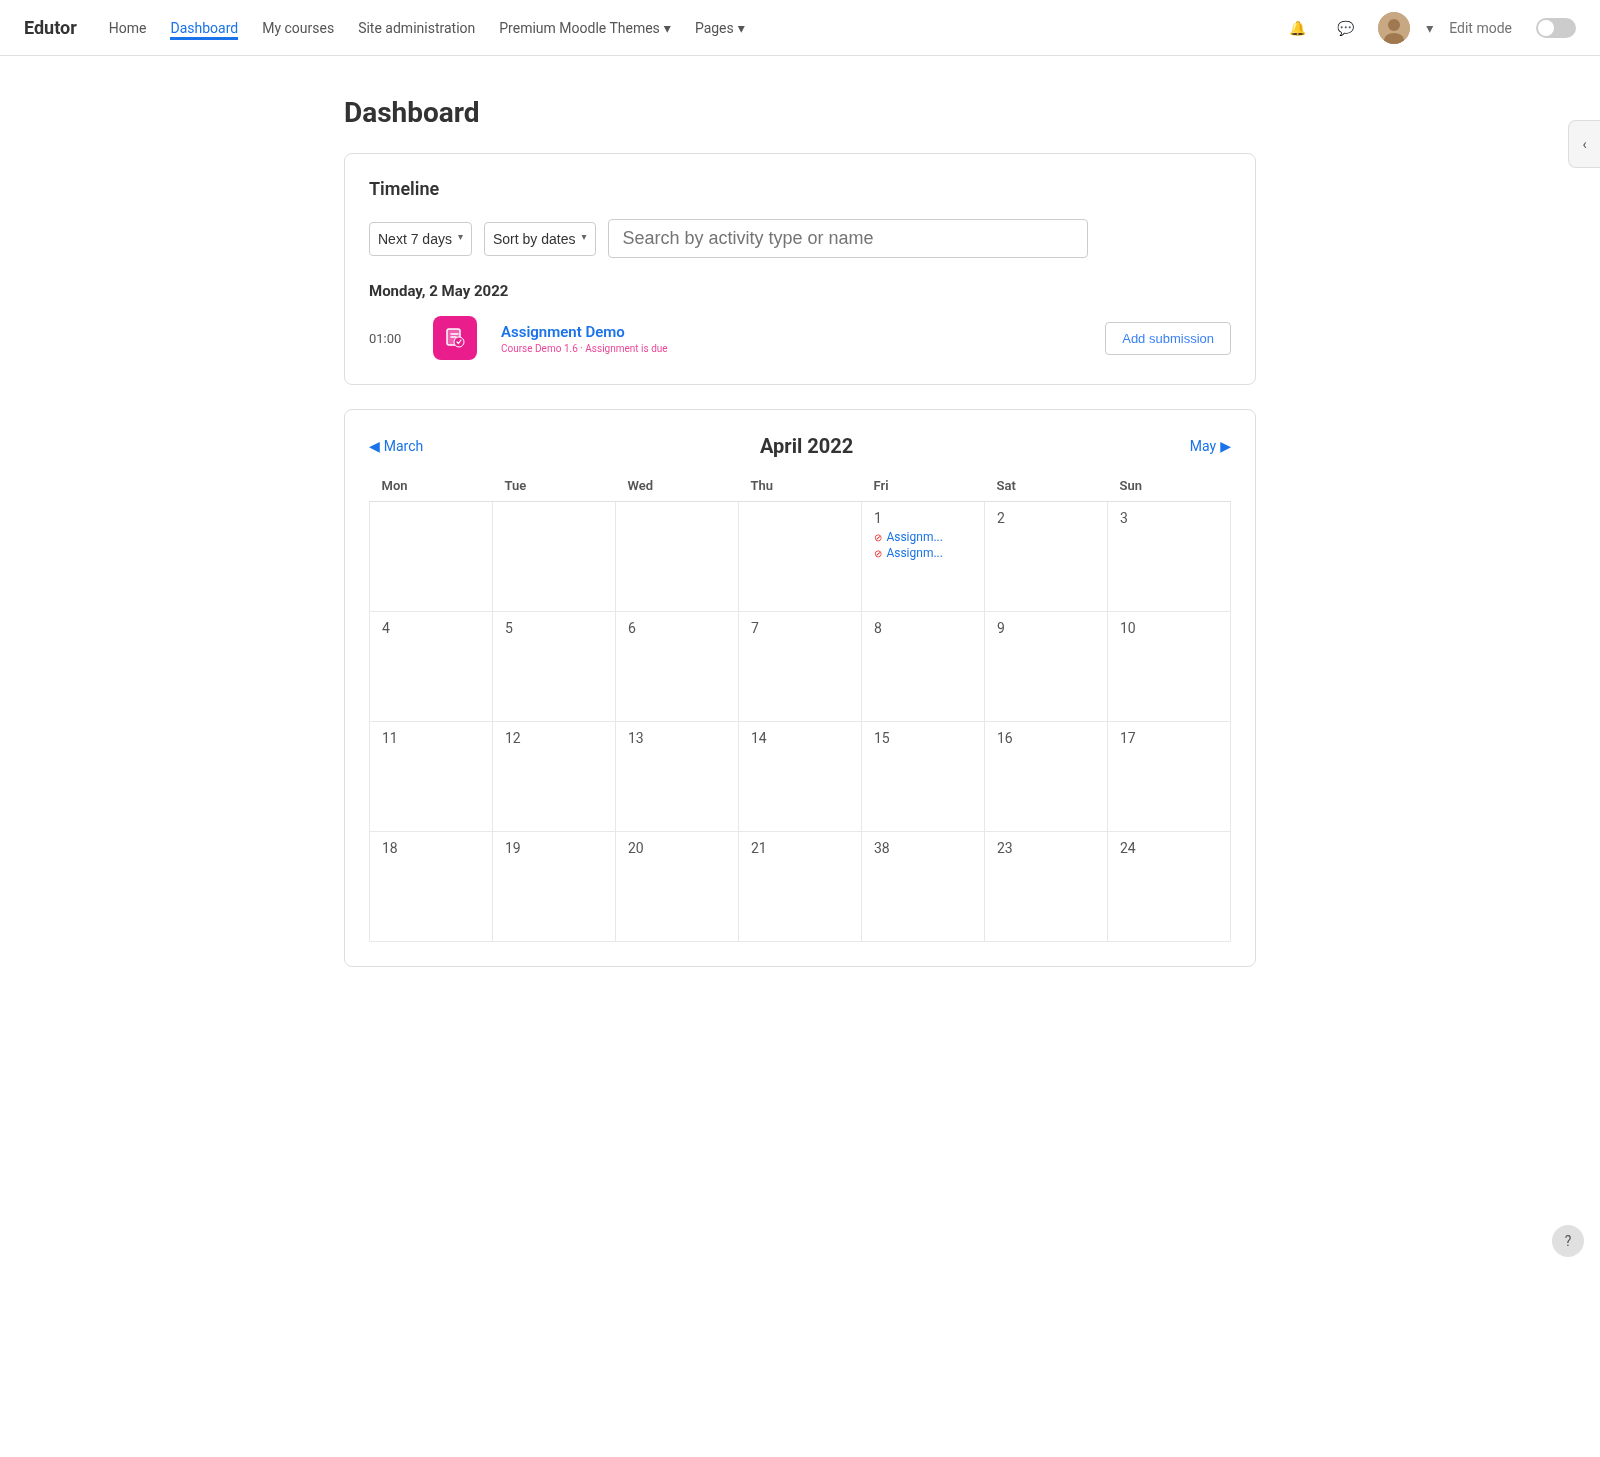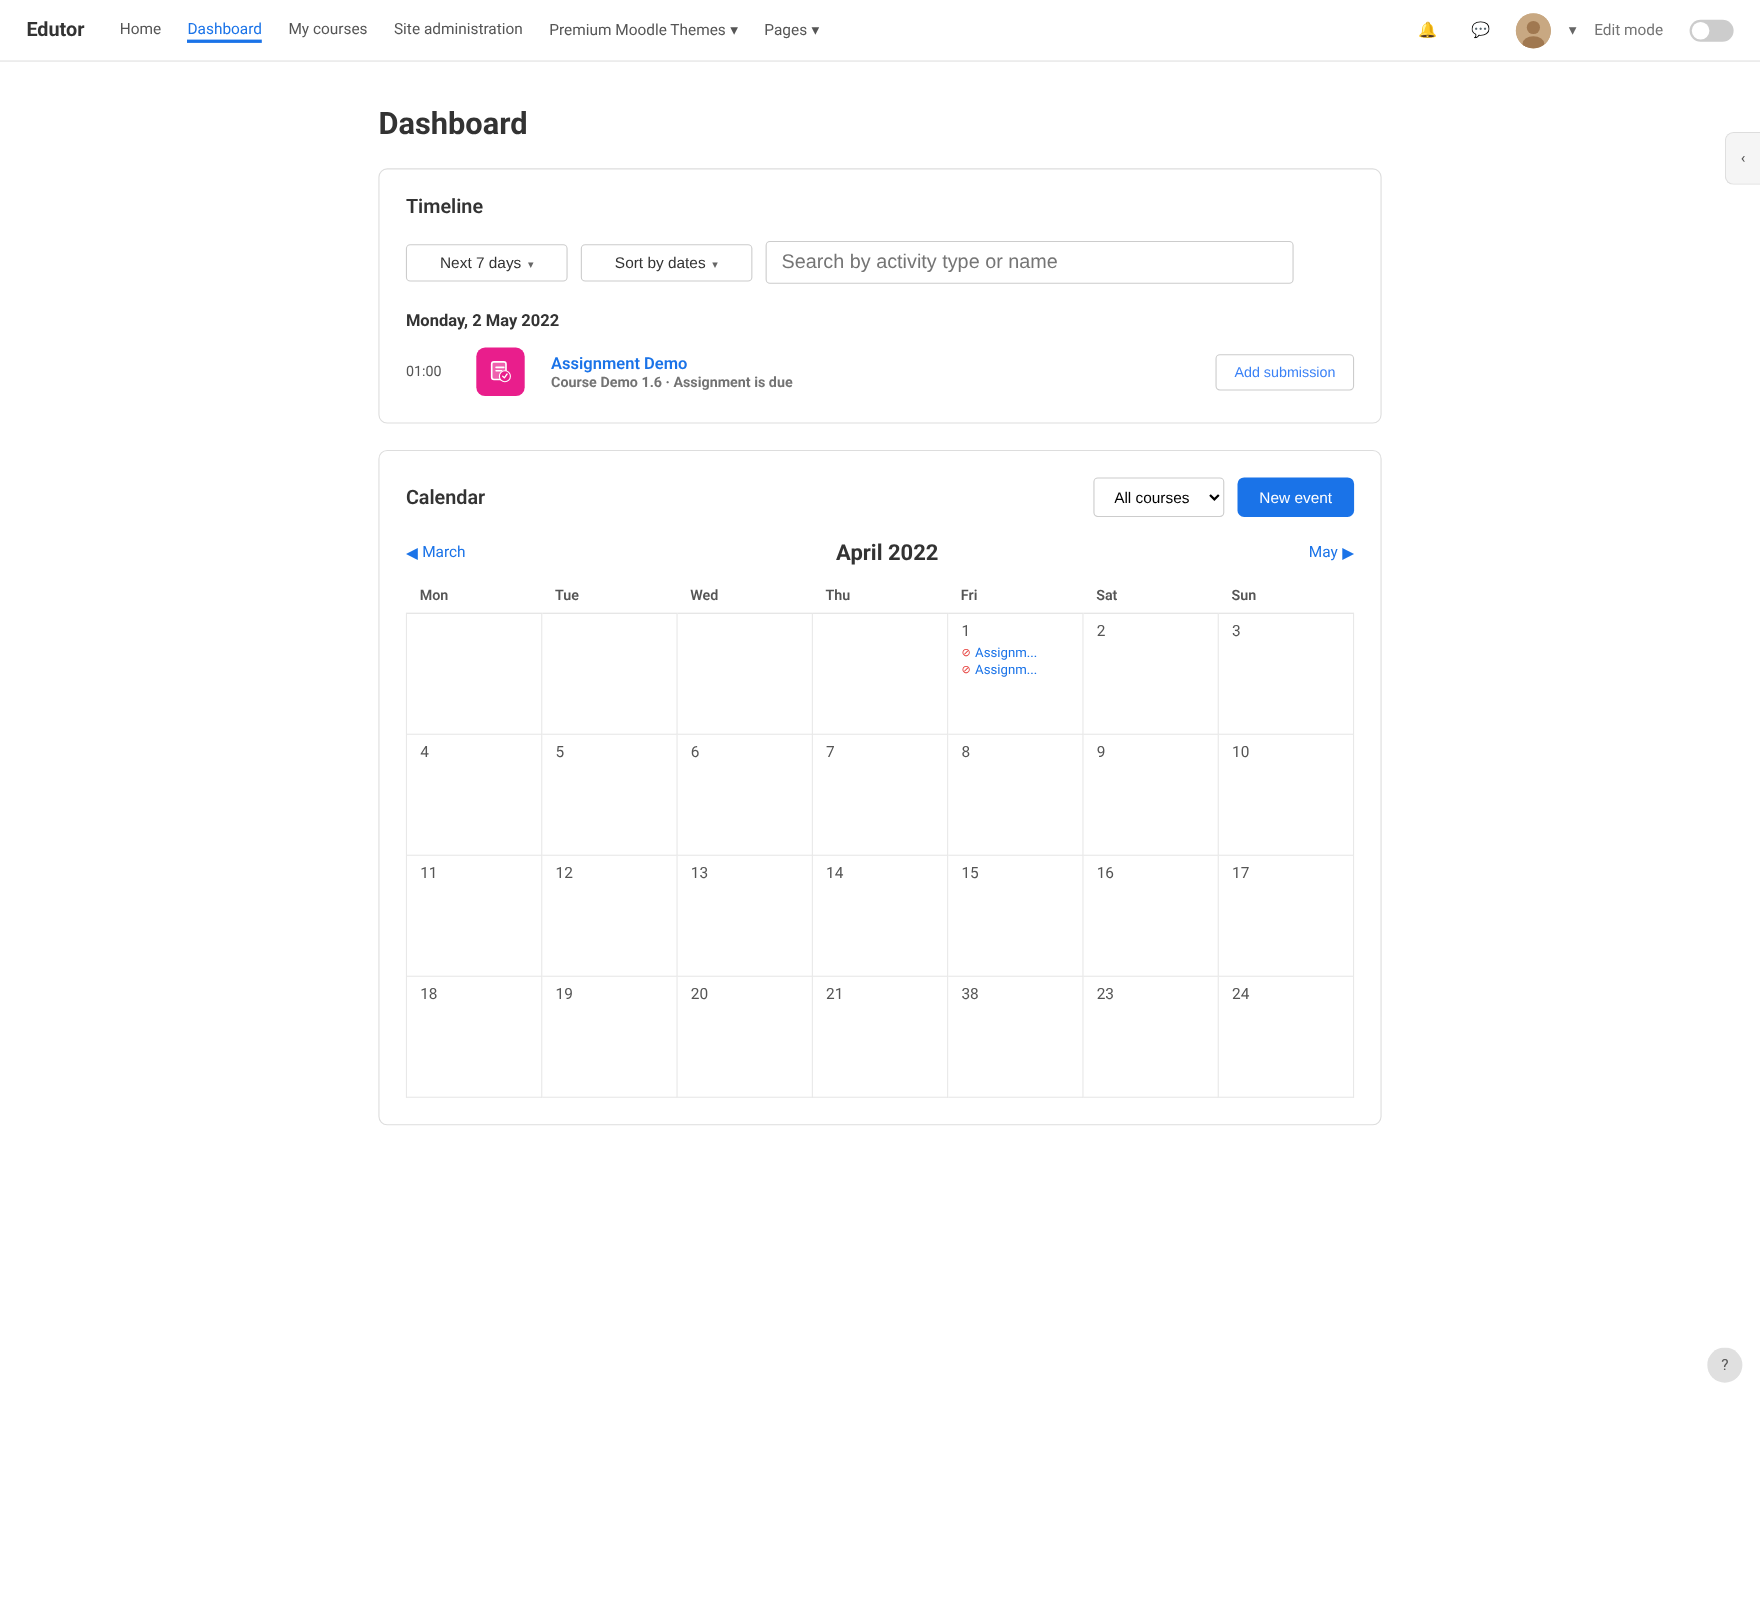--- a/index.html
+++ b/index.html
@@ -27,43 +27,43 @@
 
     
     .page-title { font-size: 28px; font-weight: 700; margin-bottom: 24px; }
 
     
     .card { border: 1px solid #ddd; border-radius: 8px; padding: 24px; margin-bottom: 24px; }
     .card-title { font-size: 18px; font-weight: 600; margin-bottom: 20px; }
 
     .timeline-filters { display: flex; align-items: center; gap: 12px; margin-bottom: 24px; }
     .filter-btn {
-      display: flex; align-items: flex-end; gap: 6px;
-      border: 1px solid #ccc; border-radius: 4px; padding: 8px 30px;
+      display: flex; align-items: flex-start; gap: 6px;
+      border: 1px solid #ccc; border-radius: 4px; padding: 8px 8px;
       background: #fff; cursor: pointer; font-size: 14px; color: #333;
     }
     .filter-btn .chevron { font-size: 10px; color: #666; }
     .search-input {
       flex: 1; max-width: 480px;
       border: 1px solid #ccc; border-radius: 4px; padding: 8px 14px;
       font-size: 18px; color: #999; outline: none;
     }
 
     .timeline-date { font-weight: 700; font-size: 15px; margin-bottom: 16px; }
 
     .timeline-item { display: flex; align-items: center; gap: 24px; }
     .timeline-time { color: #555; font-size: 13px; width: 40px; flex-shrink: 0; }
     .timeline-icon {
       width: 44px; height: 44px; border-radius: 8px;
       background: #e91e8c; display: flex; align-items: center; justify-content: center;
       flex-shrink: 0; color: #fff; font-size: 20px;
     }
     .timeline-info { flex: 1; }
     .timeline-name { color: #1a73e8; font-weight: 600; font-size: 15px; cursor: pointer; }
-    .timeline-desc { color: #737373; font-size: 13px; margin-top: 2px; font-weight: bold; }
+    .timeline-desc { color: #ec4899; font-size: 10px; margin-top: 2px; }
     .add-submission-btn {
       border: 1px solid #ccc; border-radius: 4px; padding: 8px 16px;
       background: #fff; cursor: pointer; font-size: 13px; color: #3b82f6;
       white-space: nowrap;
     }
 
     
     .calendar-header { display: flex; align-items: center; justify-content: space-between; margin-bottom: 20px; }
     .calendar-controls { display: flex; align-items: center; gap: 12px; }
     .courses-select {
@@ -182,29 +182,20 @@
       </div>
       <div class="timeline-info">
         <div class="timeline-name">Assignment Demo</div>
         <div class="timeline-desc">Course Demo 1.6 · Assignment is due</div>
       </div>
       <button class="add-submission-btn">Add submission</button>
     </div>
   </div>
 
   <div class="card">
-    <div class="calendar-header">
-      <h2 class="card-title" style="margin-bottom:0;">Calendar</h2>
-      <div class="calendar-controls">
-        <select class="courses-select">
-          <option>All courses</option>
-        </select>
-        <button class="new-event-btn">New event</button>
-      </div>
-    </div>
 
     <div class="calendar-nav">
       <div class="cal-nav-prev">
         <span>◀</span>
         <span>March</span>
       </div>
       <div class="cal-month-title">April 2022</div>
       <div class="cal-nav-next">
         <span>May</span>
         <span>▶</span>

